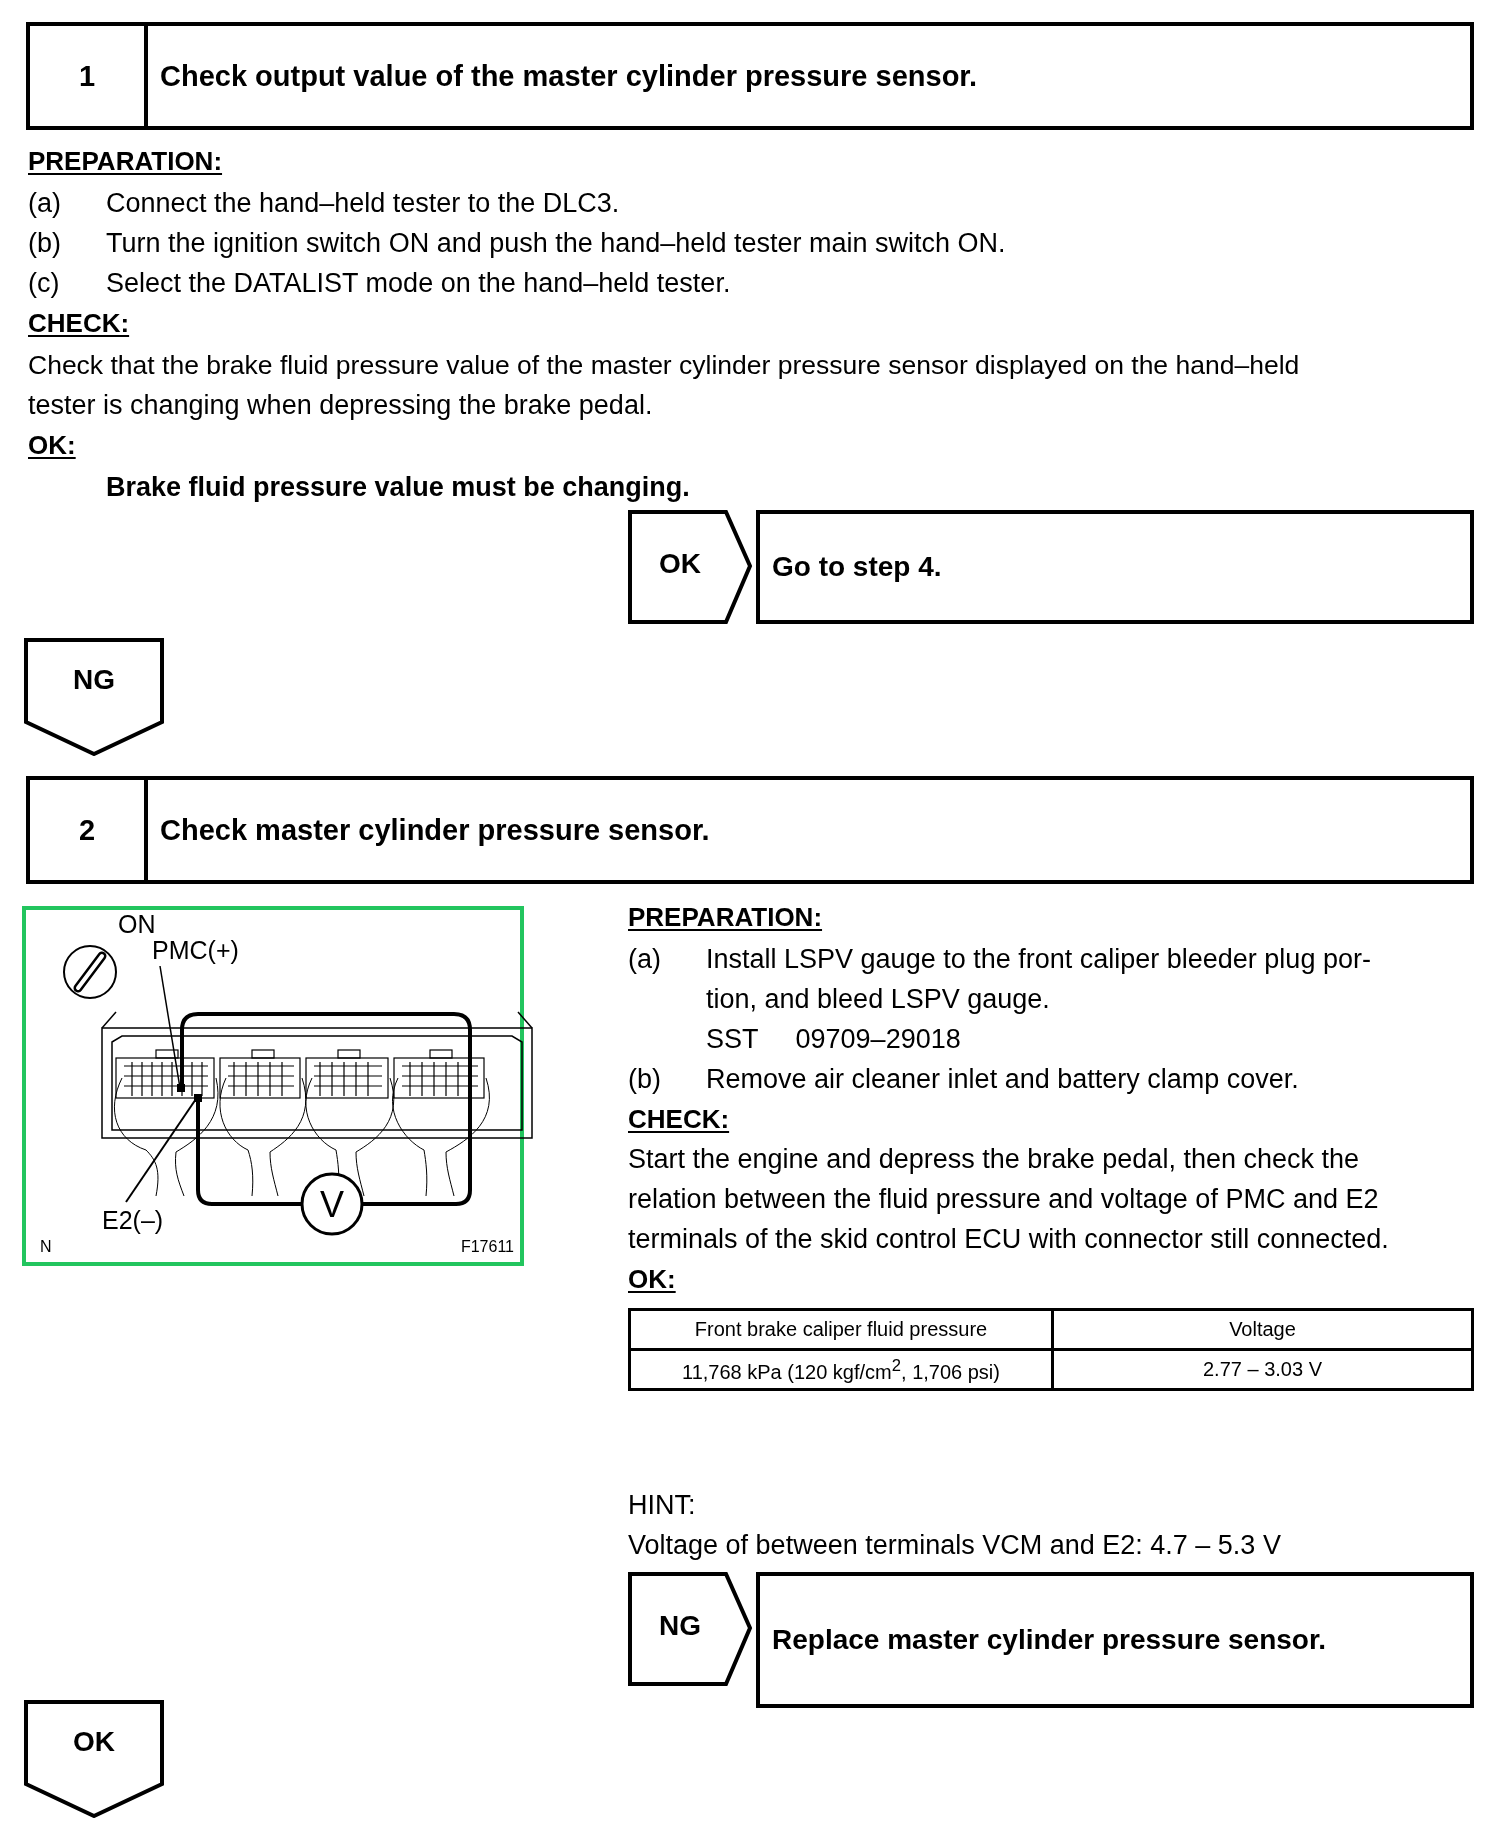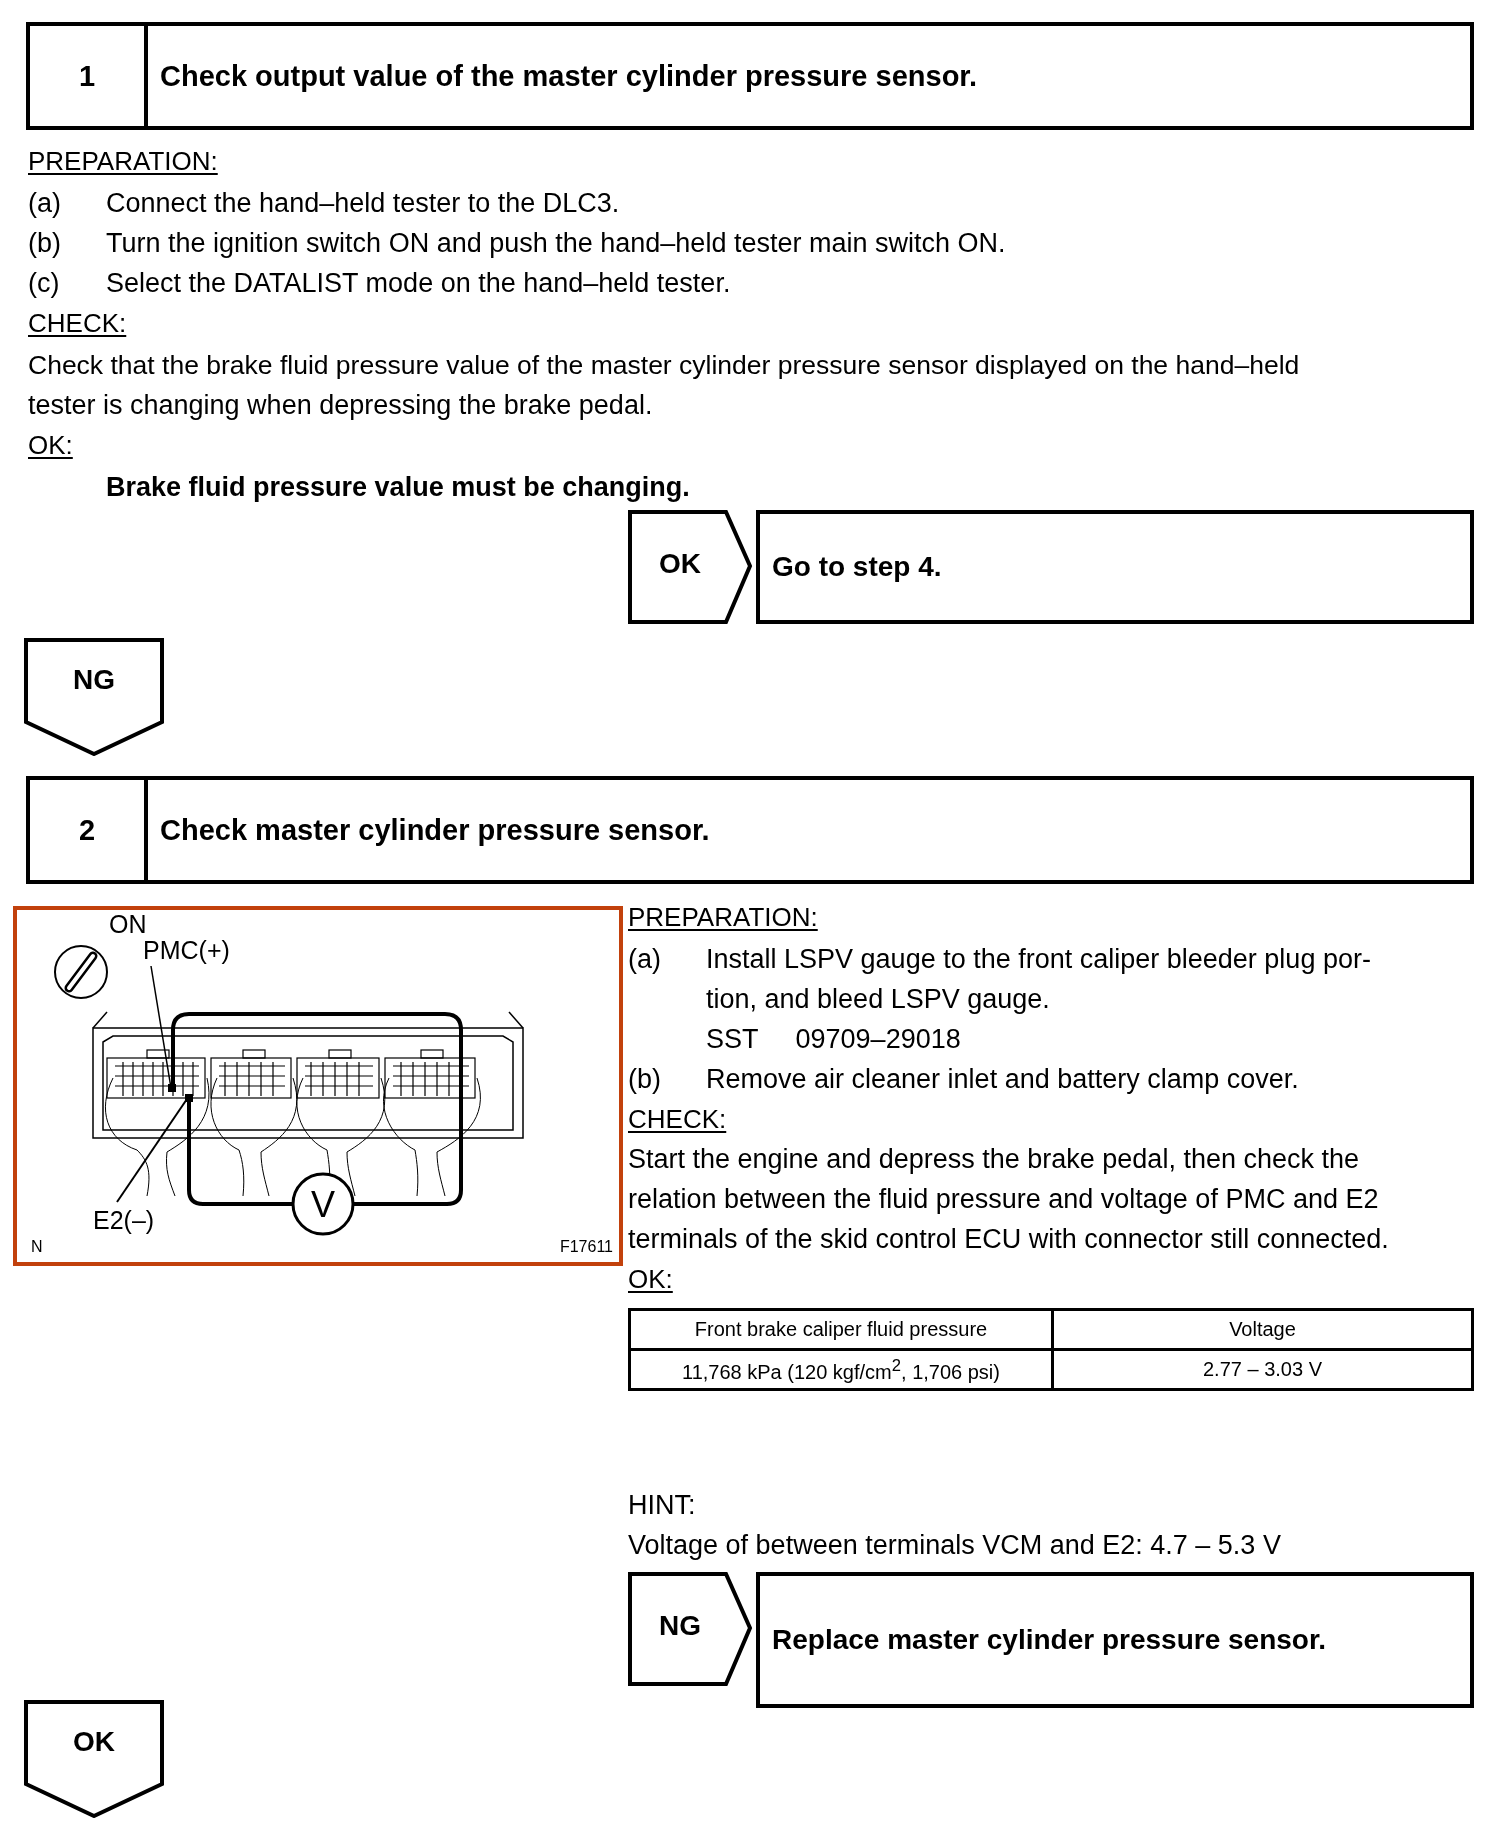--- a/index.html
+++ b/index.html
@@ -5,32 +5,32 @@
   html, body { margin: 0; padding: 0; background: #ffffff; }
   body { width: 1504px; height: 1838px; position: relative; overflow: hidden;
          font-family: "Liberation Sans", sans-serif; color: #000; }
   .abs { position: absolute; }
   .stepbox { position: absolute; left: 26px; width: 1448px; height: 108px;
              border: 4px solid #000; box-sizing: border-box; display: flex; }
   .stepnum { width: 114px; border-right: 4px solid #000; display: flex;
              align-items: center; justify-content: center; font-weight: bold; font-size: 29px; }
   .steptitle { flex: 1; display: flex; align-items: center; padding-left: 12px;
                font-weight: bold; font-size: 29px; }
-  .heading { position: absolute; font-size: 26px; font-weight: normal; text-decoration: underline;
+  .heading { position: absolute; font-size: 26px; font-weight: bold; text-decoration: underline;
              text-underline-offset: 3px; text-decoration-thickness: 2px; }
   .line { position: absolute; font-size: 27px; white-space: nowrap; }
   .lbl { display: inline-block; width: 78px; }
   .bold { font-weight: bold; }
   .resbox { position: absolute; border: 4px solid #000; box-sizing: border-box;
             display: flex; align-items: center; padding-left: 12px; font-weight: bold; font-size: 28px; }
   .tag-text { position: absolute; font-weight: bold; font-size: 28px; text-align: center; }
   table.spec { position: absolute; border-collapse: collapse; font-size: 20px; }
   table.spec td { border: 3px solid #000; text-align: center; height: 37px; padding: 0; }
-  .fig { position: absolute; left: 13px; top: 906px; width: 610px; height: 360px;
-         border: 4px solid #c2410c; box-sizing: border-box; }
+  .fig { position: absolute; left: 22px; top: 906px; width: 502px; height: 360px;
+         border: 4px solid #22c55e; box-sizing: border-box; }
   .figlabel { position: absolute; font-size: 25px; }
   .figsmall { position: absolute; font-size: 16px; }
 </style>
 </head>
 <body>
 
 <div class="stepbox" style="top:22px;">
   <div class="stepnum">1</div>
   <div class="steptitle">Check output value of the master cylinder pressure sensor.</div>
 </div>

